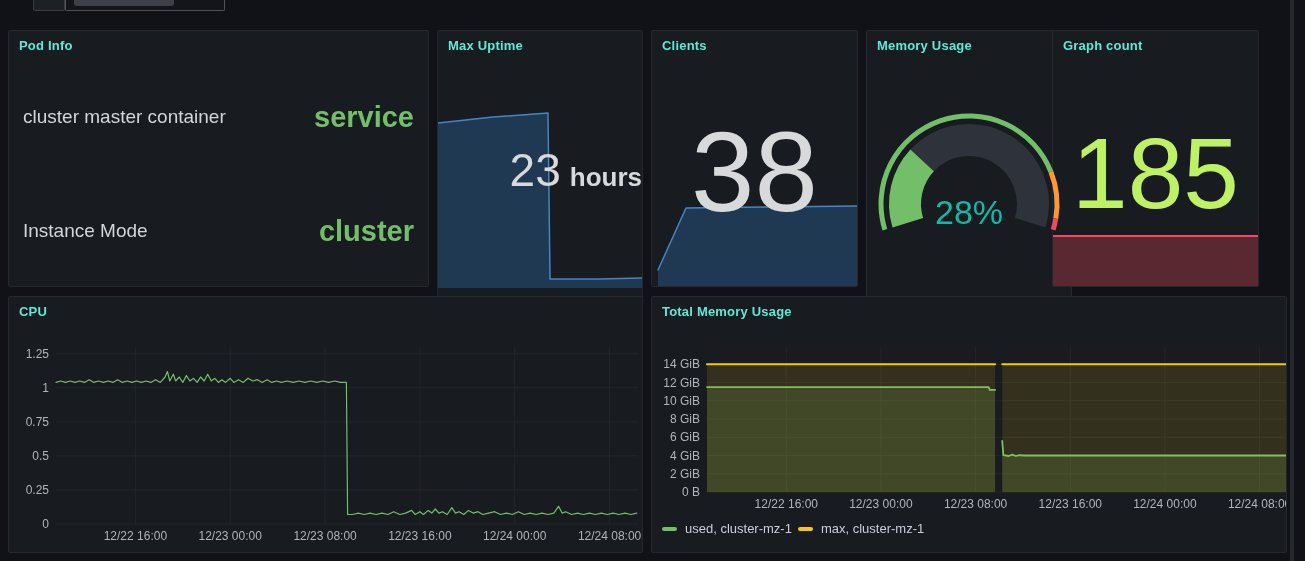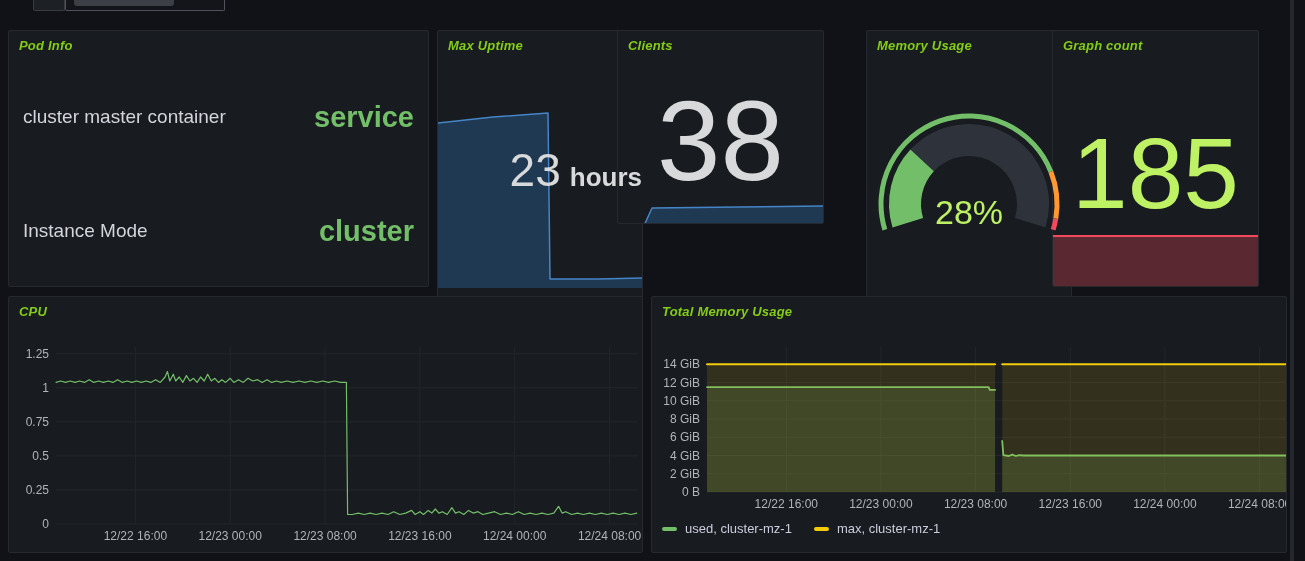--- a/index.html
+++ b/index.html
@@ -2,47 +2,47 @@
 <html><head>
 <meta charset="utf-8">
 <style>
   html,body{margin:0;padding:0;background:#111217;}
   #app{position:relative;width:1305px;height:561px;background:#111217;overflow:hidden;
        font-family:"Liberation Sans",sans-serif;}
   .panel{position:absolute;background:#181b1f;border:1px solid #25282e;border-radius:2px;
          overflow:hidden;box-sizing:border-box;}
   #p-pod{left:8px;top:30px;width:421px;height:257px}
   #p-uptime{left:437px;top:30px;width:206px;height:316px}
-  #p-clients{left:617px;top:30px;width:207px;height:194px}
+  #p-clients{left:651px;top:30px;width:207px;height:257px}
   #p-gauge{left:866px;top:30px;width:206px;height:289px}
   #p-count{left:1052px;top:30px;width:207px;height:257px}
   #p-cpu{left:8px;top:296px;width:635px;height:257px}
   #p-mem{left:651px;top:296px;width:636px;height:257px}
   .panel-title{position:absolute;top:7px;left:10px;font-size:13px;font-weight:700;
-               color:#84cc16;z-index:3;letter-spacing:.2px;font-style:italic;}
+               color:#5eead4;z-index:3;letter-spacing:.2px;}
   svg.chart{position:absolute;left:0;top:0;z-index:1;}
   
   .pod-row{position:absolute;left:14px;right:14px;height:44px;display:flex;
            justify-content:space-between;align-items:center;z-index:2;}
   .pod-row1{top:64px}.pod-row2{top:178px}
   .pod-label{font-size:19px;color:#d3d4dc;}
   .pod-value{font-size:29px;font-weight:600;color:#73BF69;}
   
   .stat{position:absolute;inset:0;display:flex;align-items:center;justify-content:center;
         z-index:2;font-weight:400;}
   #clients-val{font-size:114px;color:#d8d9da;padding-top:26px;}
   #count-val{font-size:100px;color:#bef264;padding-top:30px;}
   .uptime-wrap{position:absolute;left:0;right:0;top:112px;display:flex;justify-content:flex-end;
                align-items:baseline;z-index:2;color:#d8d9da;}
   .uptime-num{font-size:46px;font-weight:500;}
   .uptime-unit{font-size:26px;font-weight:600;margin-left:9px;}
   .gauge-value{position:absolute;left:0;right:0;top:162px;text-align:center;font-size:34px;
-               font-weight:500;color:#bef264;z-index:2;}
-  
-  .legend{position:absolute;left:10px;top:224px;display:flex;gap:22px;align-items:center;z-index:2;}
+               font-weight:500;color:#14b8a6;z-index:2;}
+  
+  .legend{position:absolute;left:10px;top:224px;display:flex;gap:6px;align-items:center;z-index:2;}
   .legend-item{display:flex;align-items:center;gap:8px;font-size:13px;color:#ccccdc;cursor:pointer;}
   .legend-dash{width:15px;height:4px;border-radius:2px;}
   
   .tw-box1{position:absolute;left:33px;top:0;width:30px;height:10px;background:#1d2125;
            border:1px solid #383c42;border-top:none;border-radius:0 0 2px 2px;}
   .tw-box2{position:absolute;left:65px;top:0;width:158px;height:10px;background:#13151a;
            border:1px solid #4e525a;border-top:none;border-radius:0 0 2px 2px;}
   .tw-pill{position:absolute;left:8px;top:0;width:100px;height:6px;background:#3c4046;
            border-radius:0 0 3px 3px;}
   .scrollbar{position:absolute;left:1290px;top:0;width:4px;height:561px;background:#24272c;}

